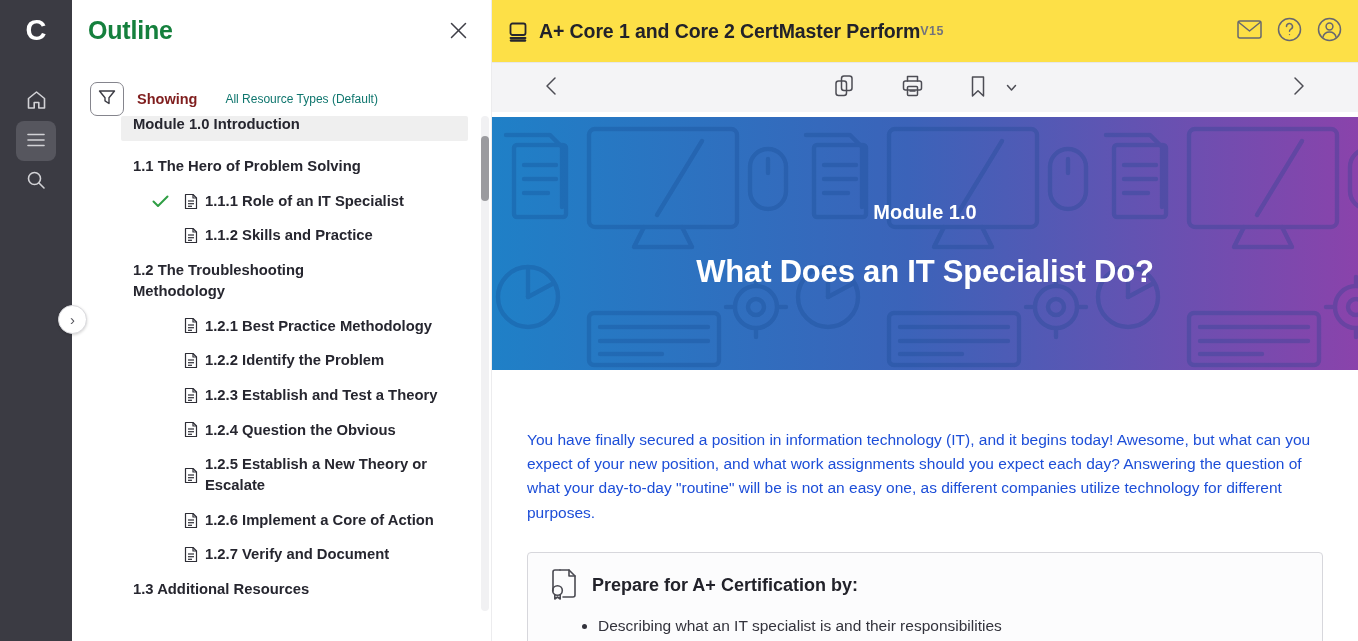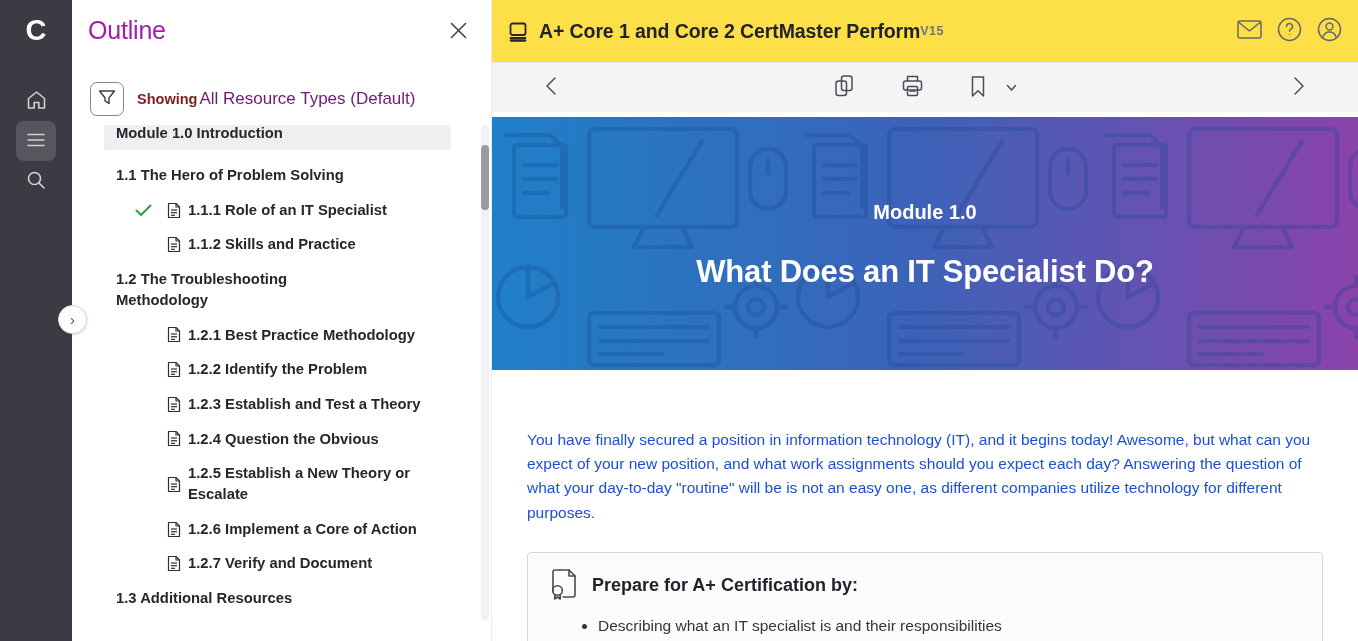--- a/index.html
+++ b/index.html
@@ -15,32 +15,32 @@
   .rail-btn { width:40px; height:40px; border:none; background:transparent; border-radius:8px;
               display:flex; align-items:center; justify-content:center; cursor:pointer; }
   .rail-btn.active { background:#56565e; }
   .rail-btn + .rail-btn { margin-top:0; }
   .rail-group { margin-top:31px; display:flex; flex-direction:column; gap:0; align-items:center; }
   .rail svg { stroke:#d2d2d6; fill:none; stroke-width:1.6; stroke-linecap:round; stroke-linejoin:round; }
 
   
   .panel { width:419px; flex:none; background:#fff; position:relative; overflow:hidden; }
   .panel-head { padding:16px 16px 0 16px; display:flex; align-items:flex-start; justify-content:space-between; }
-  .panel-title { font-size:25px; font-weight:400; color:#a21caf; letter-spacing:-0.2px; }
+  .panel-title { font-size:25px; font-weight:700; color:#15803d; letter-spacing:-0.2px; }
   .close-btn { border:none; background:transparent; cursor:pointer; margin:6px 8px 0 0; }
   .close-btn svg { stroke:#3e3e46; stroke-width:1.5; stroke-linecap:round; }
 
   .filter-row { display:flex; align-items:center; margin:37px 0 0 18px; }
   .filter-btn { width:34px; height:34px; border:1px solid #85858d; border-radius:7px; background:#fff;
                 display:flex; align-items:center; justify-content:center; cursor:pointer; flex:none; }
   .filter-btn svg { stroke:#3c3c44; fill:none; stroke-width:1.4; stroke-linejoin:round; }
   .showing-label { font-size:14.5px; font-weight:700; color:#7f1d1d; margin-left:13px; }
-  .showing-value { font-size:17px; color:#701a75; margin-left:2px; }
-
-  .o-list { margin-top:9px; position:relative; height:495px; overflow:hidden; }
+  .showing-value { font-size:12px; color:#0f766e; margin-left:28px; }
+
+  .o-list { position:relative; height:495px; overflow:hidden;padding-left:17px; }
   .o-row { display:flex; align-items:center; margin-bottom:14px; font-size:14.8px; font-weight:600;
            color:#26262f; line-height:1.4; cursor:pointer; }
   .o-row.module { margin-left:32px; width:347px; background:#efefef; border-radius:2px;
                   height:25px; overflow:hidden; padding-left:12px; margin-bottom:15px; }
   .o-row.module .lbl { margin-top:-9px; }
   .o-row.section { padding-left:44px; }
   .o-row.topic { padding-left:63px; }
   .chk { width:32px; flex:none; display:flex; align-items:center; }
   .doc { width:21px; flex:none; display:flex; align-items:center; }
   .doc svg { stroke:#2e2e36; fill:none; stroke-width:1.2; stroke-linejoin:round; }

